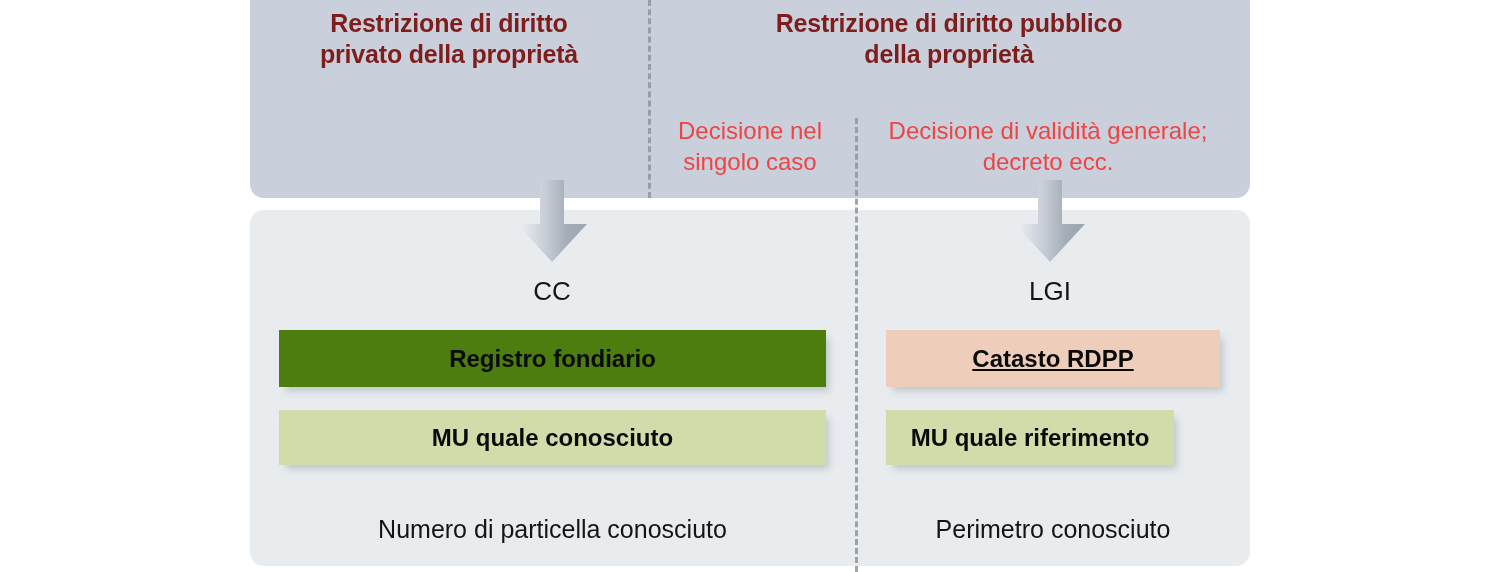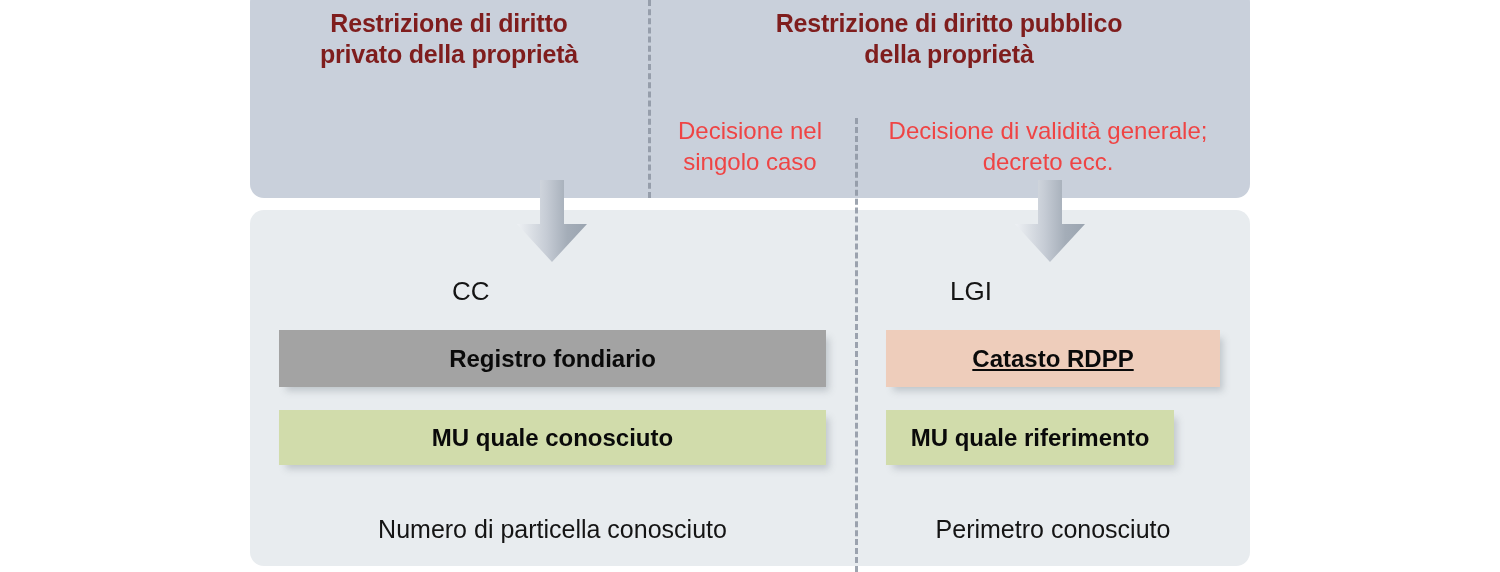--- a/index.html
+++ b/index.html
@@ -104,39 +104,39 @@
     position: absolute;
     width: 90px;
     height: 90px;
   }
   .arrow-cc   { left: 507px; top: 180px; }
   .arrow-lgi  { left: 1005px; top: 180px; }
 
   
   .law-label {
     position: absolute;
-    text-align: left;
+    text-align: center;
     font-size: 26px;
     color: #141414;
   }
   .law-cc  { left: 452px;  top: 276px; width: 200px; }
   .law-lgi { left: 950px;  top: 276px; width: 200px; }
 
   
   .cbox {
     position: absolute;
     display: flex;
     align-items: center;
     justify-content: center;
     font-weight: bold;
     font-size: 24px;
     color: #0a0a0a;
     box-shadow: 5px 6px 7px -2px rgba(90,100,110,0.28);
   }
-  .box-rf  { left: 279px; top: 330px; width: 547px; height: 57px; background: #a3a3a3; }
+  .box-rf  { left: 279px; top: 330px; width: 547px; height: 57px; background: #4d7c0f; }
   .box-mu1 { left: 279px; top: 410px; width: 547px; height: 55px; background: #d1dcab; }
   .box-cat { left: 886px; top: 330px; width: 334px; height: 57px; background: #eecdbb; text-decoration: underline; }
   .box-mu2 { left: 886px; top: 410px; width: 288px; height: 55px; background: #d1dcab; }
 
   
   .footnote {
     position: absolute;
     text-align: center;
     font-size: 25px;
     color: #141414;

